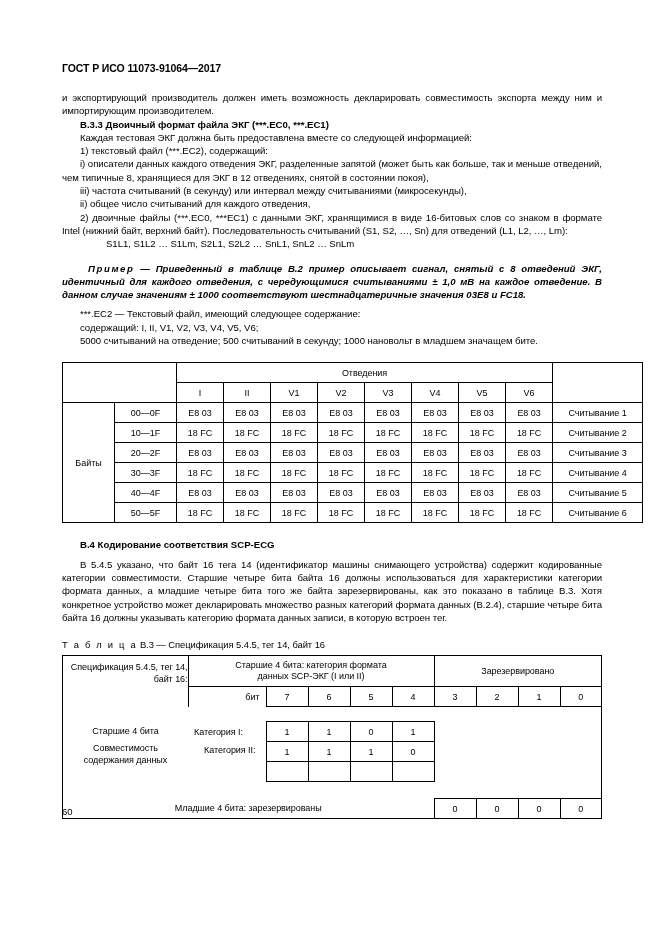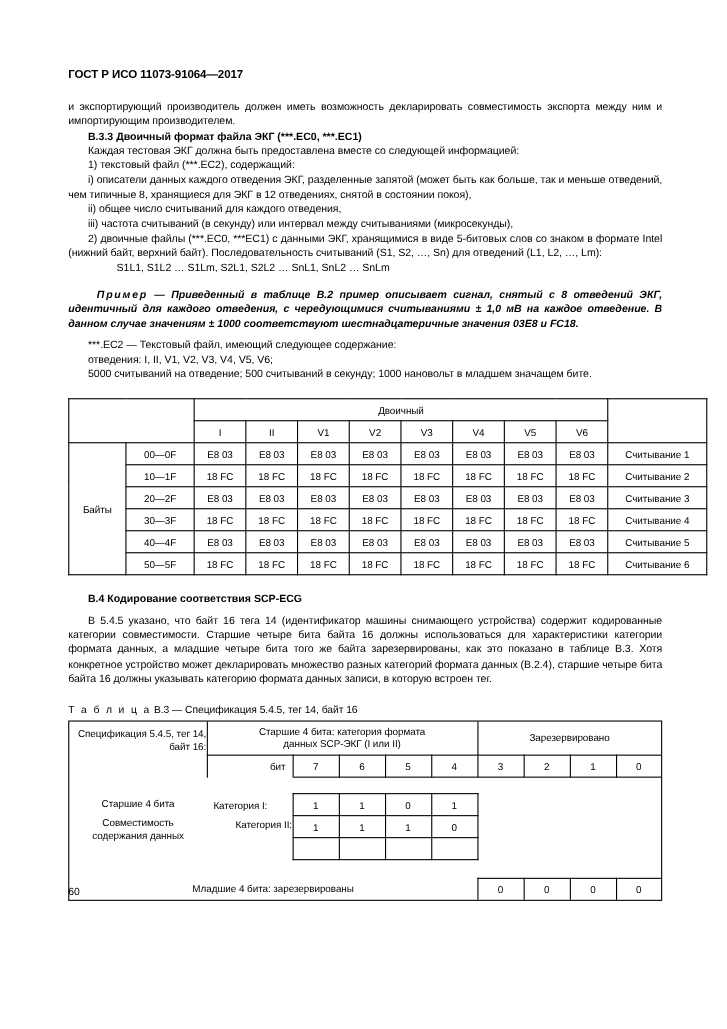--- a/index.html
+++ b/index.html
@@ -128,37 +128,37 @@
     <p class="p">и экспортирующий производитель должен иметь возможность декларировать совместимость экспорта между ним и импортирующим производителем.</p>
 
     <div class="h4">В.3.3 Двоичный формат файла ЭКГ (***.EC0, ***.EC1)</div>
 
     <p class="p indent">Каждая тестовая ЭКГ должна быть предоставлена вместе со следующей информацией:</p>
 
     <p class="p indent">1) текстовый файл (***.EC2), содержащий:</p>
 
     <p class="p indent">i) описатели данных каждого отведения ЭКГ, разделенные запятой (может быть как больше, так и меньше отведений, чем типичные 8, хранящиеся для ЭКГ в 12 отведениях, снятой в состоянии покоя),</p>
 
+    <p class="p indent">iii) частота считываний (в секунду) или интервал между считываниями (микросекунды),</p>
+
     <p class="p indent">ii) общее число считываний для каждого отведения,</p>
 
-    <p class="p indent">iii) частота считываний (в секунду) или интервал между считываниями (микросекунды),</p>
-
-
-    <p class="p indent">2) двоичные файлы (***.EC0, ***EC1) с данными ЭКГ, хранящимися в виде 5-битовых слов со знаком в формате Intel (нижний байт, верхний байт). Последовательность считываний (S1, S2, …, Sn) для отведений (L1, L2, …, Lm):</p>
+
+    <p class="p indent">2) двоичные файлы (***.EC0, ***EC1) с данными ЭКГ, хранящимися в виде 16-битовых слов со знаком в формате Intel (нижний байт, верхний байт). Последовательность считываний (S1, S2, …, Sn) для отведений (L1, L2, …, Lm):</p>
 
     <p class="p" style="padding-left:44px">S1L1, S1L2 … S1Lm, S2L1, S2L2 … SnL1, SnL2 … SnLm</p>
 
     <div class="gap-m"></div>
 
     <p class="ex"><span class="sp">Пример</span><span> — Приведенный в таблице В.2 пример описывает сигнал, снятый с 8 отведений ЭКГ, идентичный для каждого отведения, с чередующимися считываниями ± 1,0 мВ на каждое отведение. В данном случае значениям ± 1000 соответствуют шестнадцатеричные значения 03E8 и FC18.</span></p>
 
     <div class="gap-s"></div>
 
     <p class="p hang">***.EC2 — Текстовый файл, имеющий следующее содержание:</p>
-    <p class="p hang">отведения: I, II, V1, V2, V3, V4, V5, V6;</p>
+    <p class="p hang">содержащий: I, II, V1, V2, V3, V4, V5, V6;</p>
     <p class="p hang">5000 считываний на отведение; 500 считываний в секунду; 1000 нановольт в младшем значащем бите.</p>
 
     <div class="gap-l"></div>
 
 
     <table class="grid">
       <colgroup>
         <col style="width:52px">
         <col style="width:62px">
         <col style="width:47px">
@@ -167,21 +167,21 @@
           <col style="width:47px">
         <col style="width:47px">
           <col style="width:47px">
           <col style="width:47px">
           <col style="width:47px">
         <col style="width:90px">
       </colgroup>
       <tbody>
         <tr>
           <td rowspan="2" colspan="2"></td>
-          <td colspan="8">Двоичный</td>
+          <td colspan="8">Отведения</td>
           <td rowspan="2"></td>
         </tr>
         <tr>
           <td>I</td>
           <td>II</td>
           <td>V1</td>
           <td>V2</td>
           <td>V3</td>
           <td>V4</td>
           <td>V5</td>
@@ -331,21 +331,21 @@
             <td class="open" style="border:none;"></td>
             <td class="open" style="border:none;"></td>
             <td class="open" style="border:none;"></td>
           </tr>
 
           <tr>
             <td class="cat-lbl" style="border:none;vertical-align:top;line-height:12px;" rowspan="2">
               <span>Совместимость</span><br>
               <span>содержания данных</span>
             </td>
-            <td style="border:none;text-align:right;padding-left:6px;vertical-align:top;padding-top:3px;" rowspan="2">Категория II:</td>
+            <td style="border:none;text-align:center;padding-left:6px;vertical-align:top;padding-top:3px;" rowspan="2">Категория II:</td>
             <td>1</td>
             <td>1</td>
             <td>1</td>
             <td>0</td>
             <td class="open" style="border:none;"></td>
             <td class="open" style="border:none;"></td>
             <td class="open" style="border:none;"></td>
             <td class="open" style="border:none;"></td>
           </tr>
 

